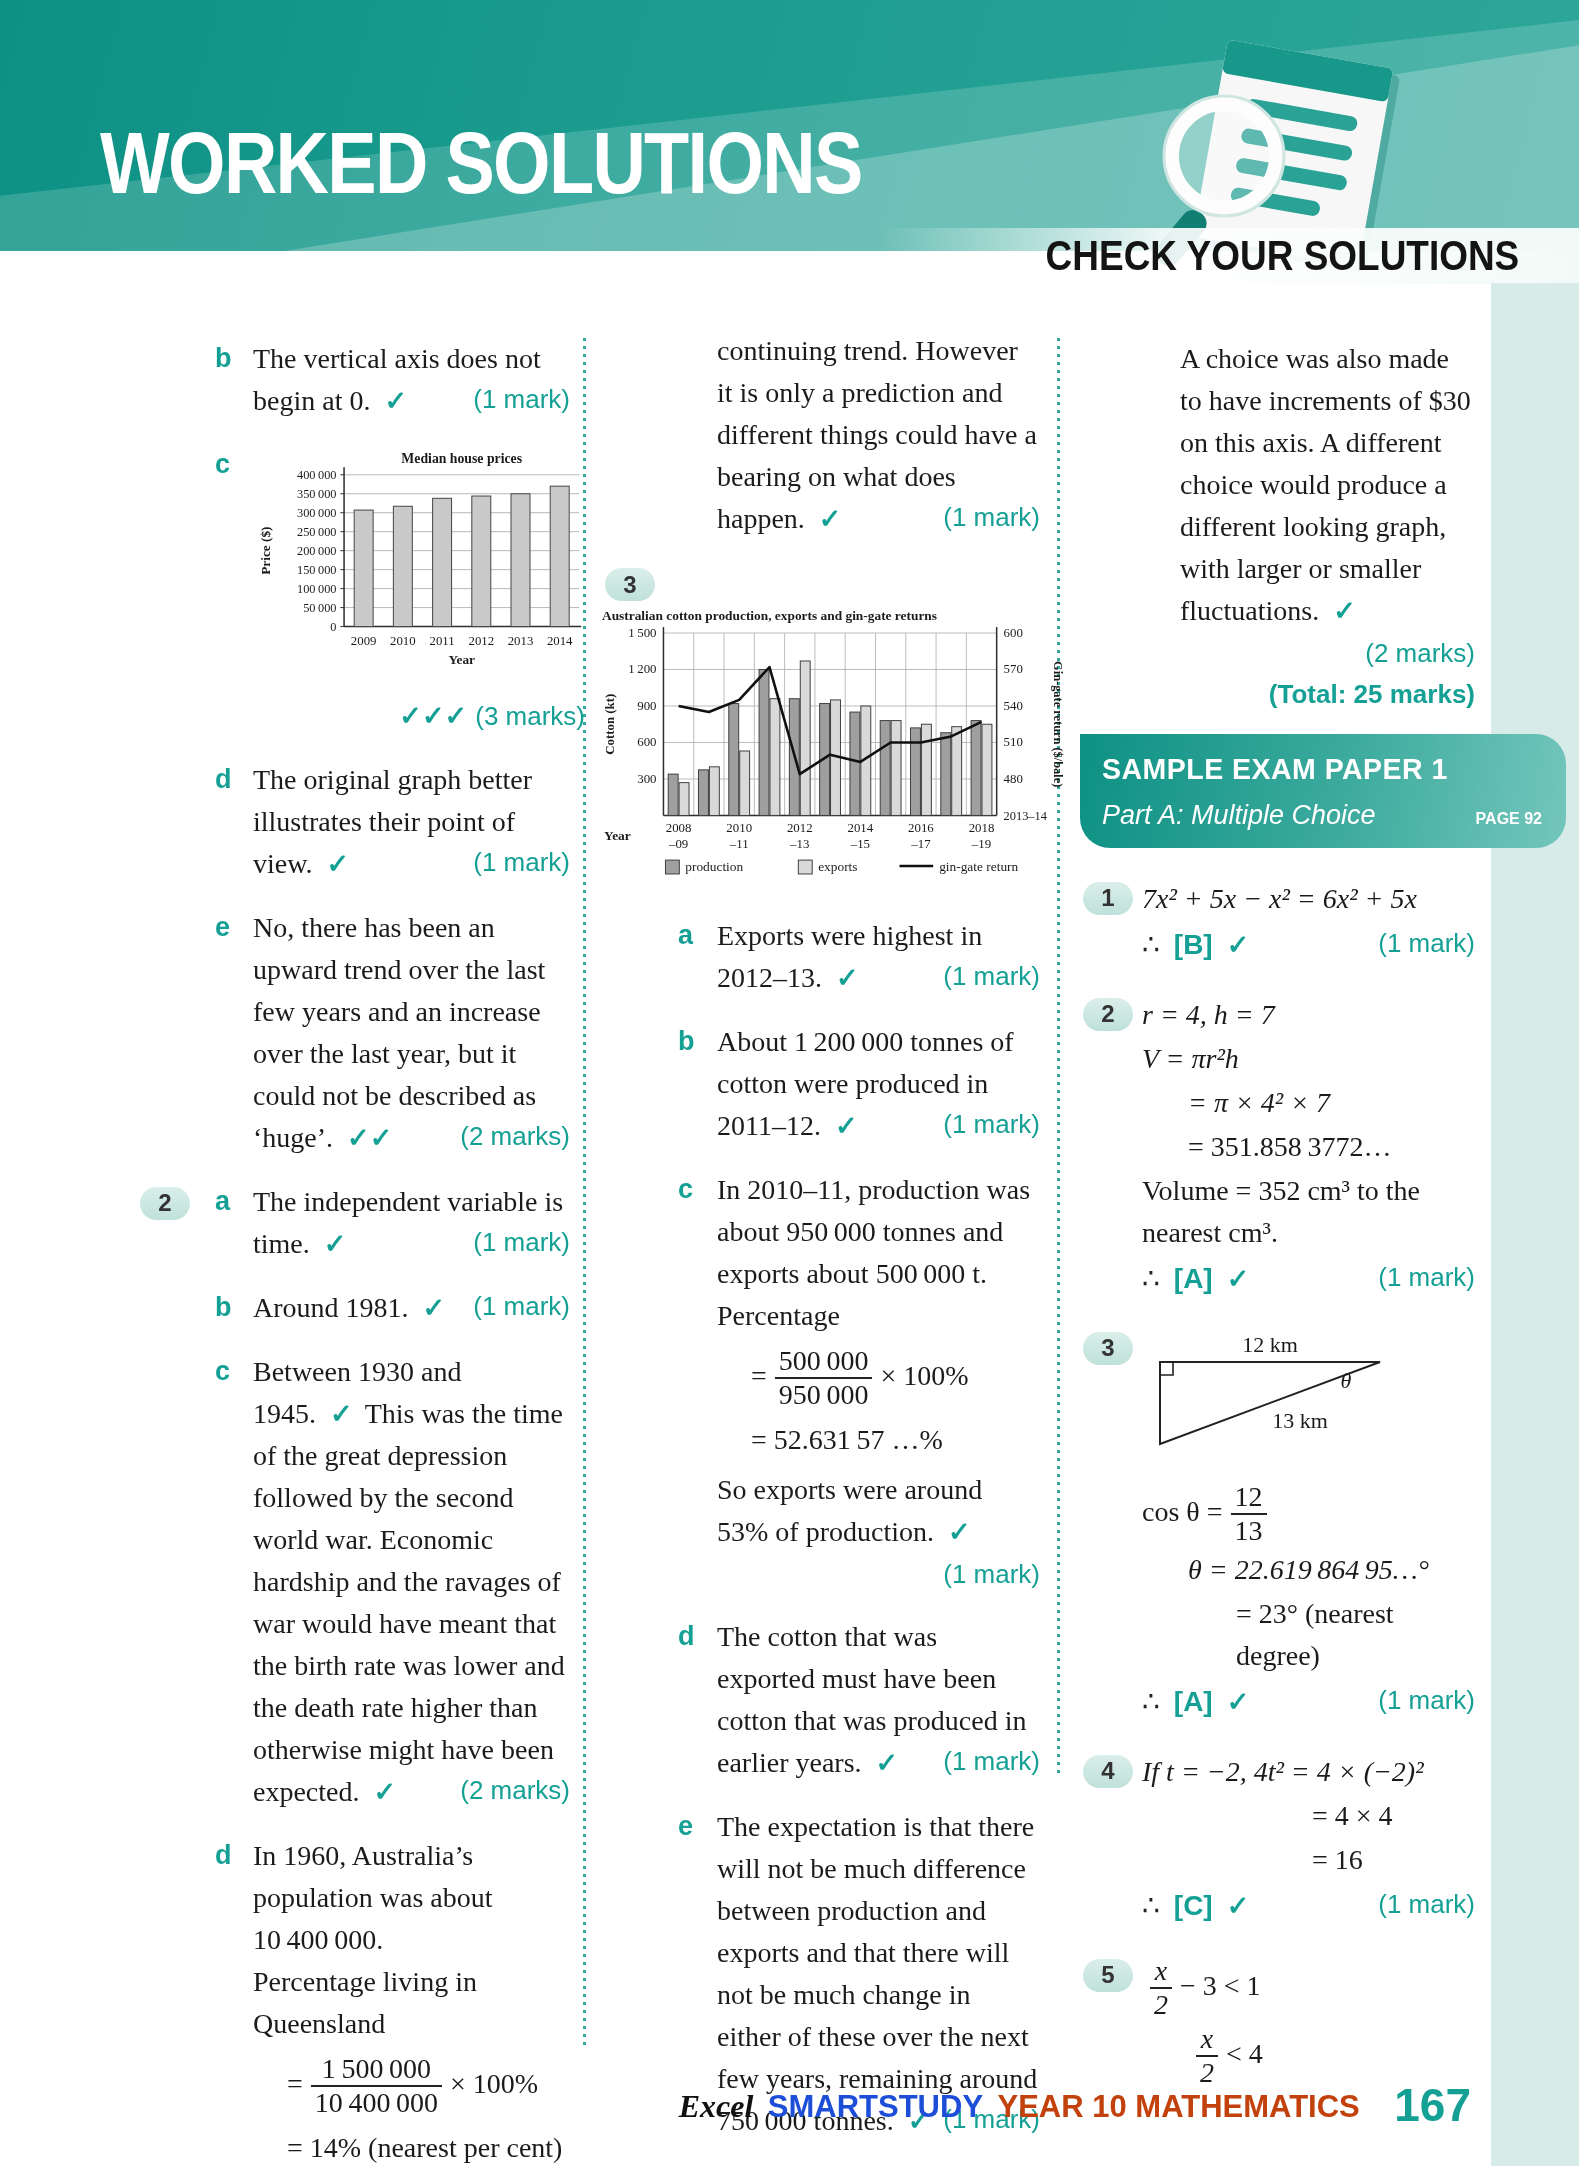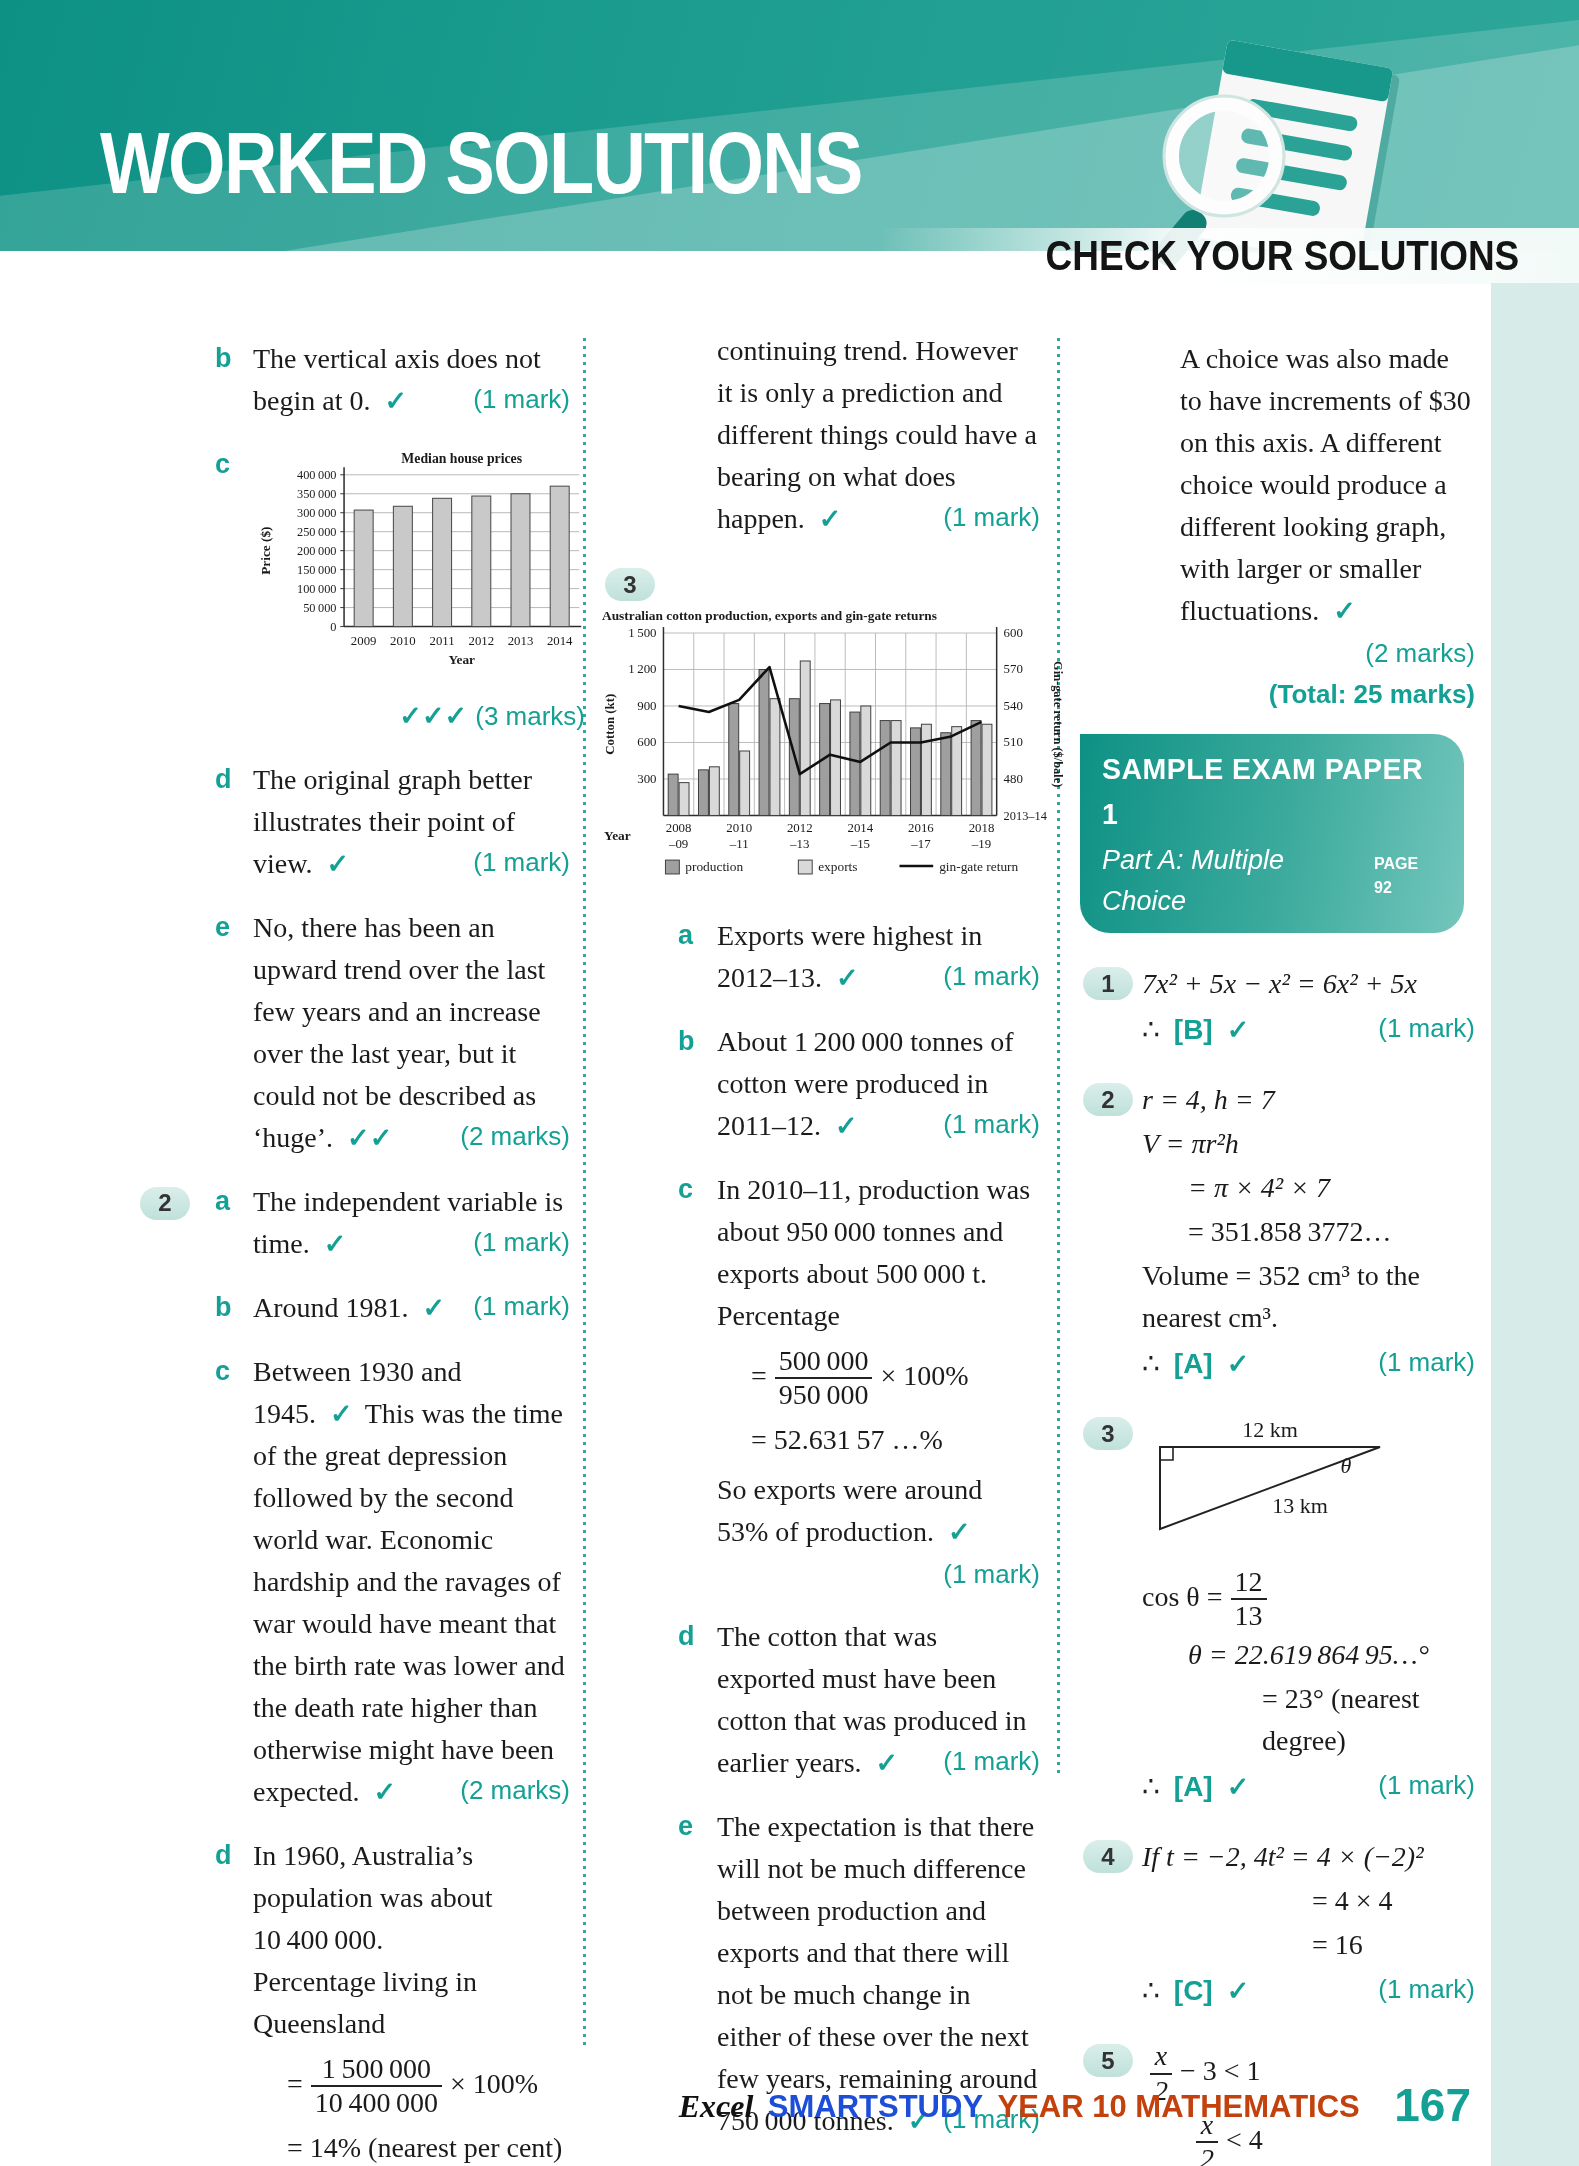--- a/index.html
+++ b/index.html
@@ -61,28 +61,28 @@
   .ml .ck{margin-right:8px;}
   .ml-bold{font-weight:700;}
 
   .frac{display:inline-block;text-align:center;vertical-align:middle;margin:0 8px;line-height:1.15;}
   .frac .nu{display:block;padding:0 4px;border-bottom:2px solid #222;}
   .frac .de{display:block;padding:0 4px;}
   .eq{margin:8px 0 8px 34px;}
   .eqline{margin:2px 0;}
   .mt{font-style:italic;}
   .l1{margin-left:46px;}
-  .l2{margin-left:120px;}
+  .l2{margin-left:94px;}
   .l3{margin-left:170px;}
   .tfl{margin:4px 0 0 0;}
   .tsym{color:#222;}
   .ans{color:#14a094;font-family:"Liberation Sans",sans-serif;font-weight:700;margin-left:14px;}
 
   .intro3{padding-left:100px;margin:0 0 2px 0;}
-  .banner{margin:20px 0 28px 0;width:384px;box-sizing:border-box;border-radius:0 30px 30px 30px;
+  .banner{margin:20px 0 28px 0;width:486px;box-sizing:border-box;border-radius:0 30px 30px 30px;
           background:linear-gradient(100deg,#0d9184 0%,#3dab9e 55%,#74c6bc 100%);
           color:#fff;padding:12px 24px 12px 22px;font-family:"Liberation Sans",sans-serif;}
   .banner-title{font-weight:800;font-size:30px;letter-spacing:.5px;transform:scaleX(.95);transform-origin:left;}
   .banner-sub{display:flex;justify-content:space-between;align-items:baseline;margin-top:4px;}
   .banner-part{font-style:italic;font-size:27px;}
   .banner-page{font-size:16px;font-weight:700;}
 
   .chartbox{margin:4px 0 6px 0;}
   .chartbox text{font-family:"Liberation Serif",serif;fill:#1b1b1b;}
   .dg{margin:6px 0 10px 0;}

